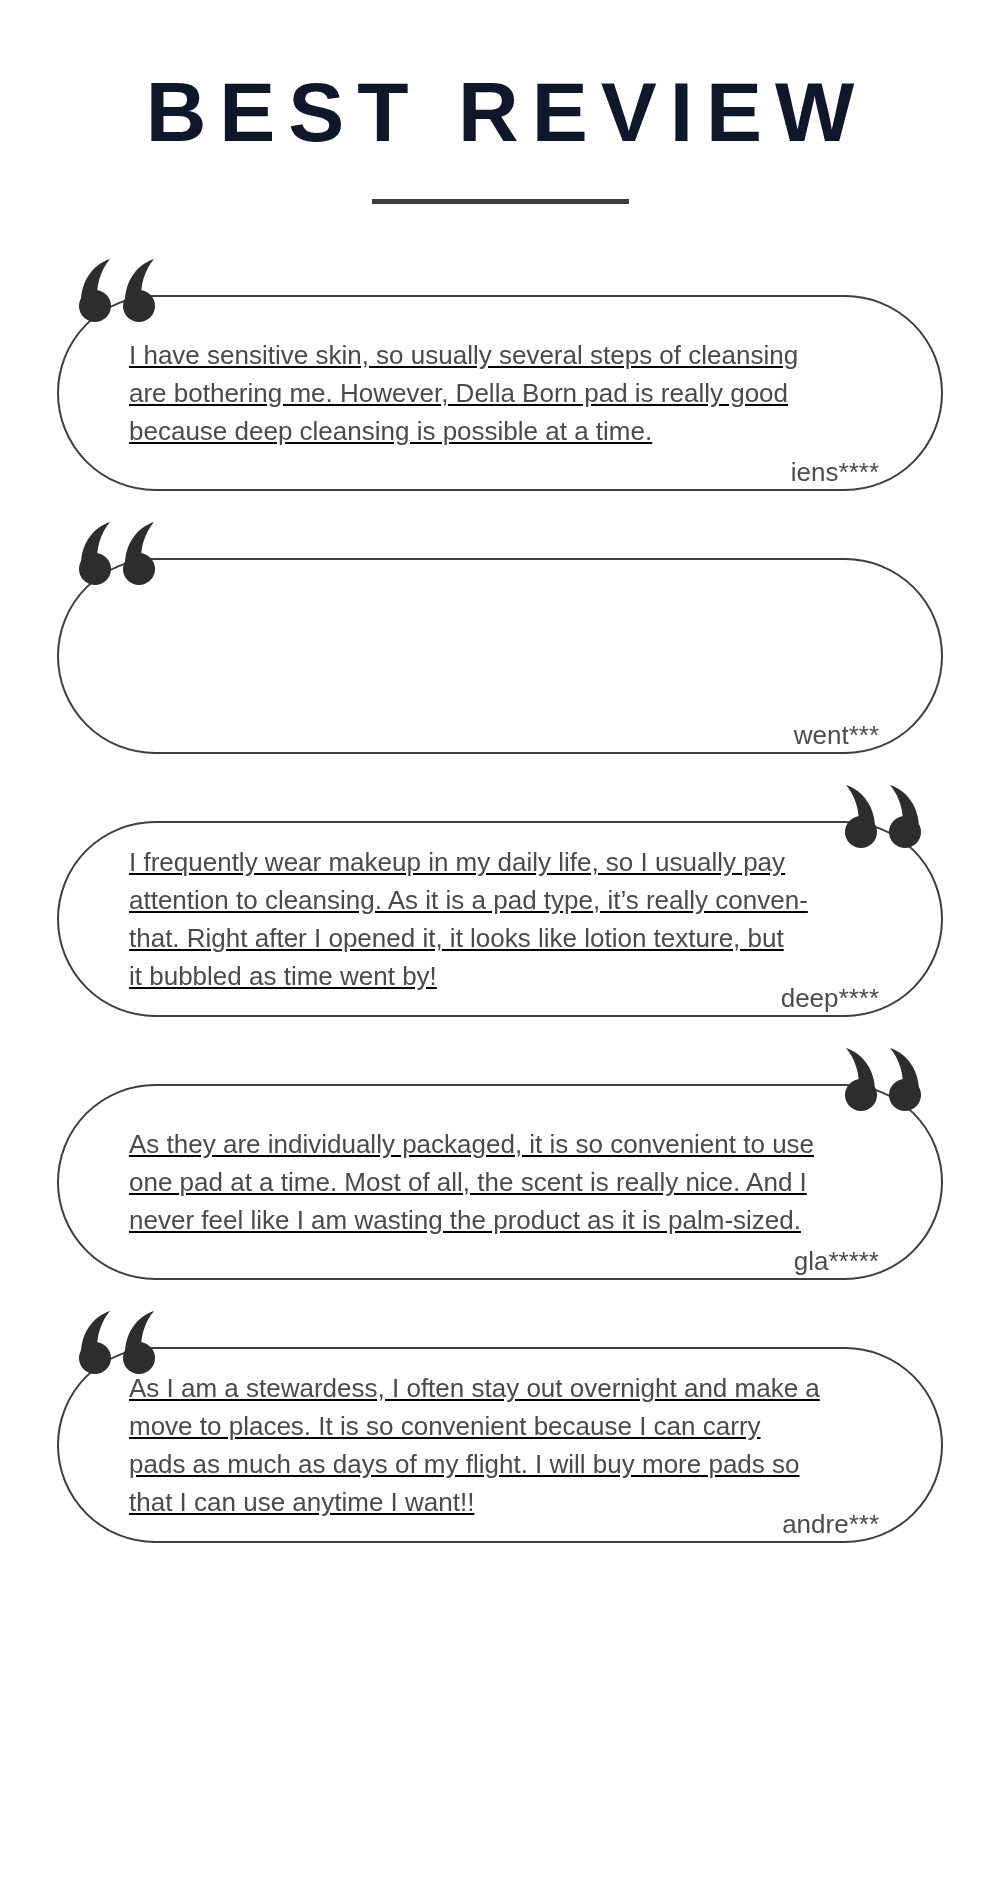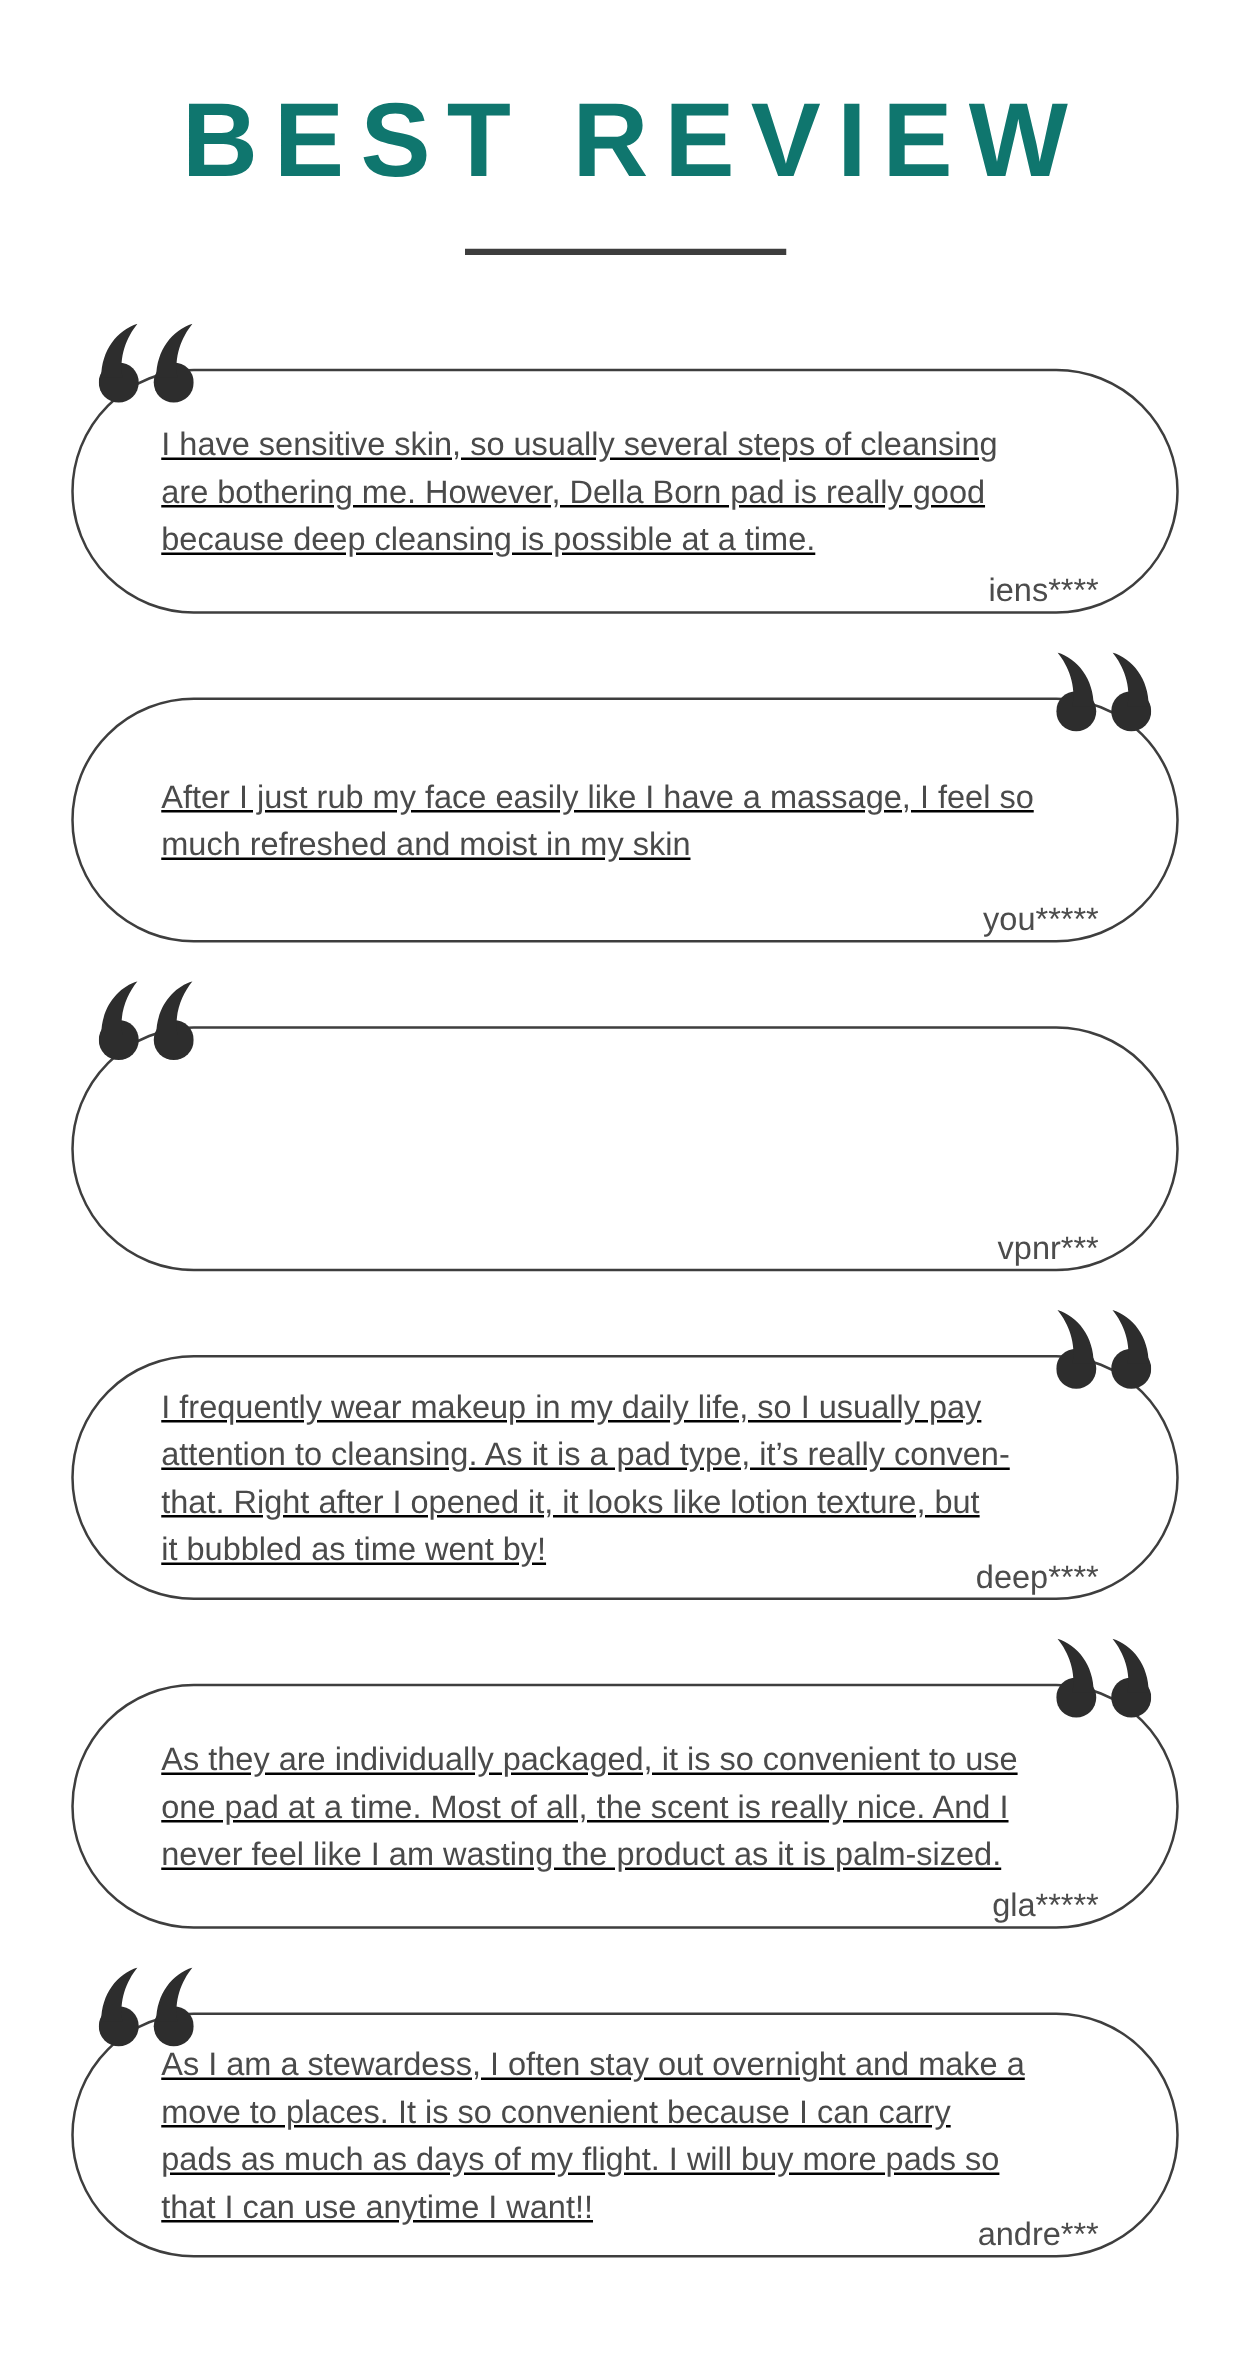--- a/index.html
+++ b/index.html
@@ -14,21 +14,21 @@
     font-family: "Liberation Sans", sans-serif;
   }
   .page-title {
     margin: 70px 0 0 0;
     font-size: 84px;
     line-height: 84px;
     font-weight: 700;
     letter-spacing: 13px;
     text-indent: 13px;
     text-align: center;
-    color: #0f766e;
+    color: #0f172a;
   }
   .title-underline {
     width: 257px;
     height: 5px;
     background: #3d3d3d;
     margin: 45px auto 0 auto;
   }
   .cards {
     margin-top: 91px;
   }
@@ -98,38 +98,28 @@
       <svg viewBox="0 0 76 64" width="76" height="64">
           <use href="#quote-mark"></use>
         </svg>
     </span>
     <p class="review-text">I have sensitive skin, so usually several steps of cleansing
 are bothering me. However, Della Born pad is really good
 because deep cleansing is possible at a time.</p>
     <span class="reviewer-name">iens****</span>
   </article>
 
-  <article class="review-card">
-    <span class="quote quote-right">
-      <svg viewBox="0 0 76 64" width="76" height="64">
-          <use href="#quote-mark"></use>
-        </svg>
-    </span>
-    <p class="review-text">After I just rub my face easily like I have a massage, I feel so
-much refreshed and moist in my skin</p>
-    <span class="reviewer-name">you*****</span>
-  </article>
 
   <article class="review-card">
     <span class="quote quote-left">
       <svg viewBox="0 0 76 64" width="76" height="64">
           <use href="#quote-mark"></use>
         </svg>
     </span>
-    <span class="reviewer-name">vpnr***</span>
+    <span class="reviewer-name">went***</span>
   </article>
 
   <article class="review-card">
     <span class="quote quote-right">
       <svg viewBox="0 0 76 64" width="76" height="64">
           <use href="#quote-mark"></use>
         </svg>
     </span>
     <p class="review-text">I frequently wear makeup in my daily life, so I usually pay
 attention to cleansing. As it is a pad type, it’s really conven-

